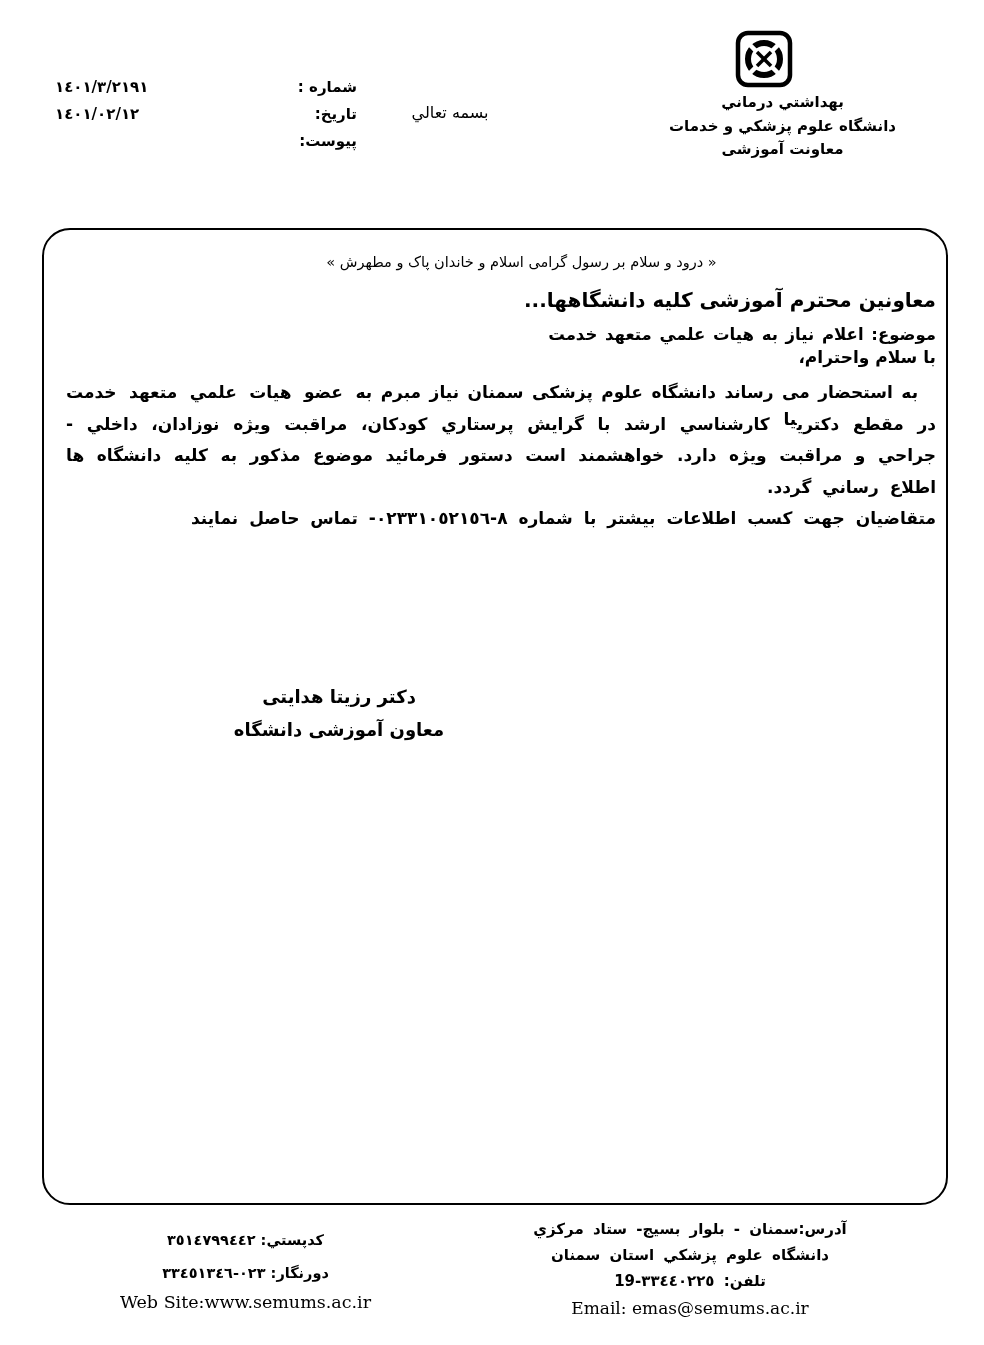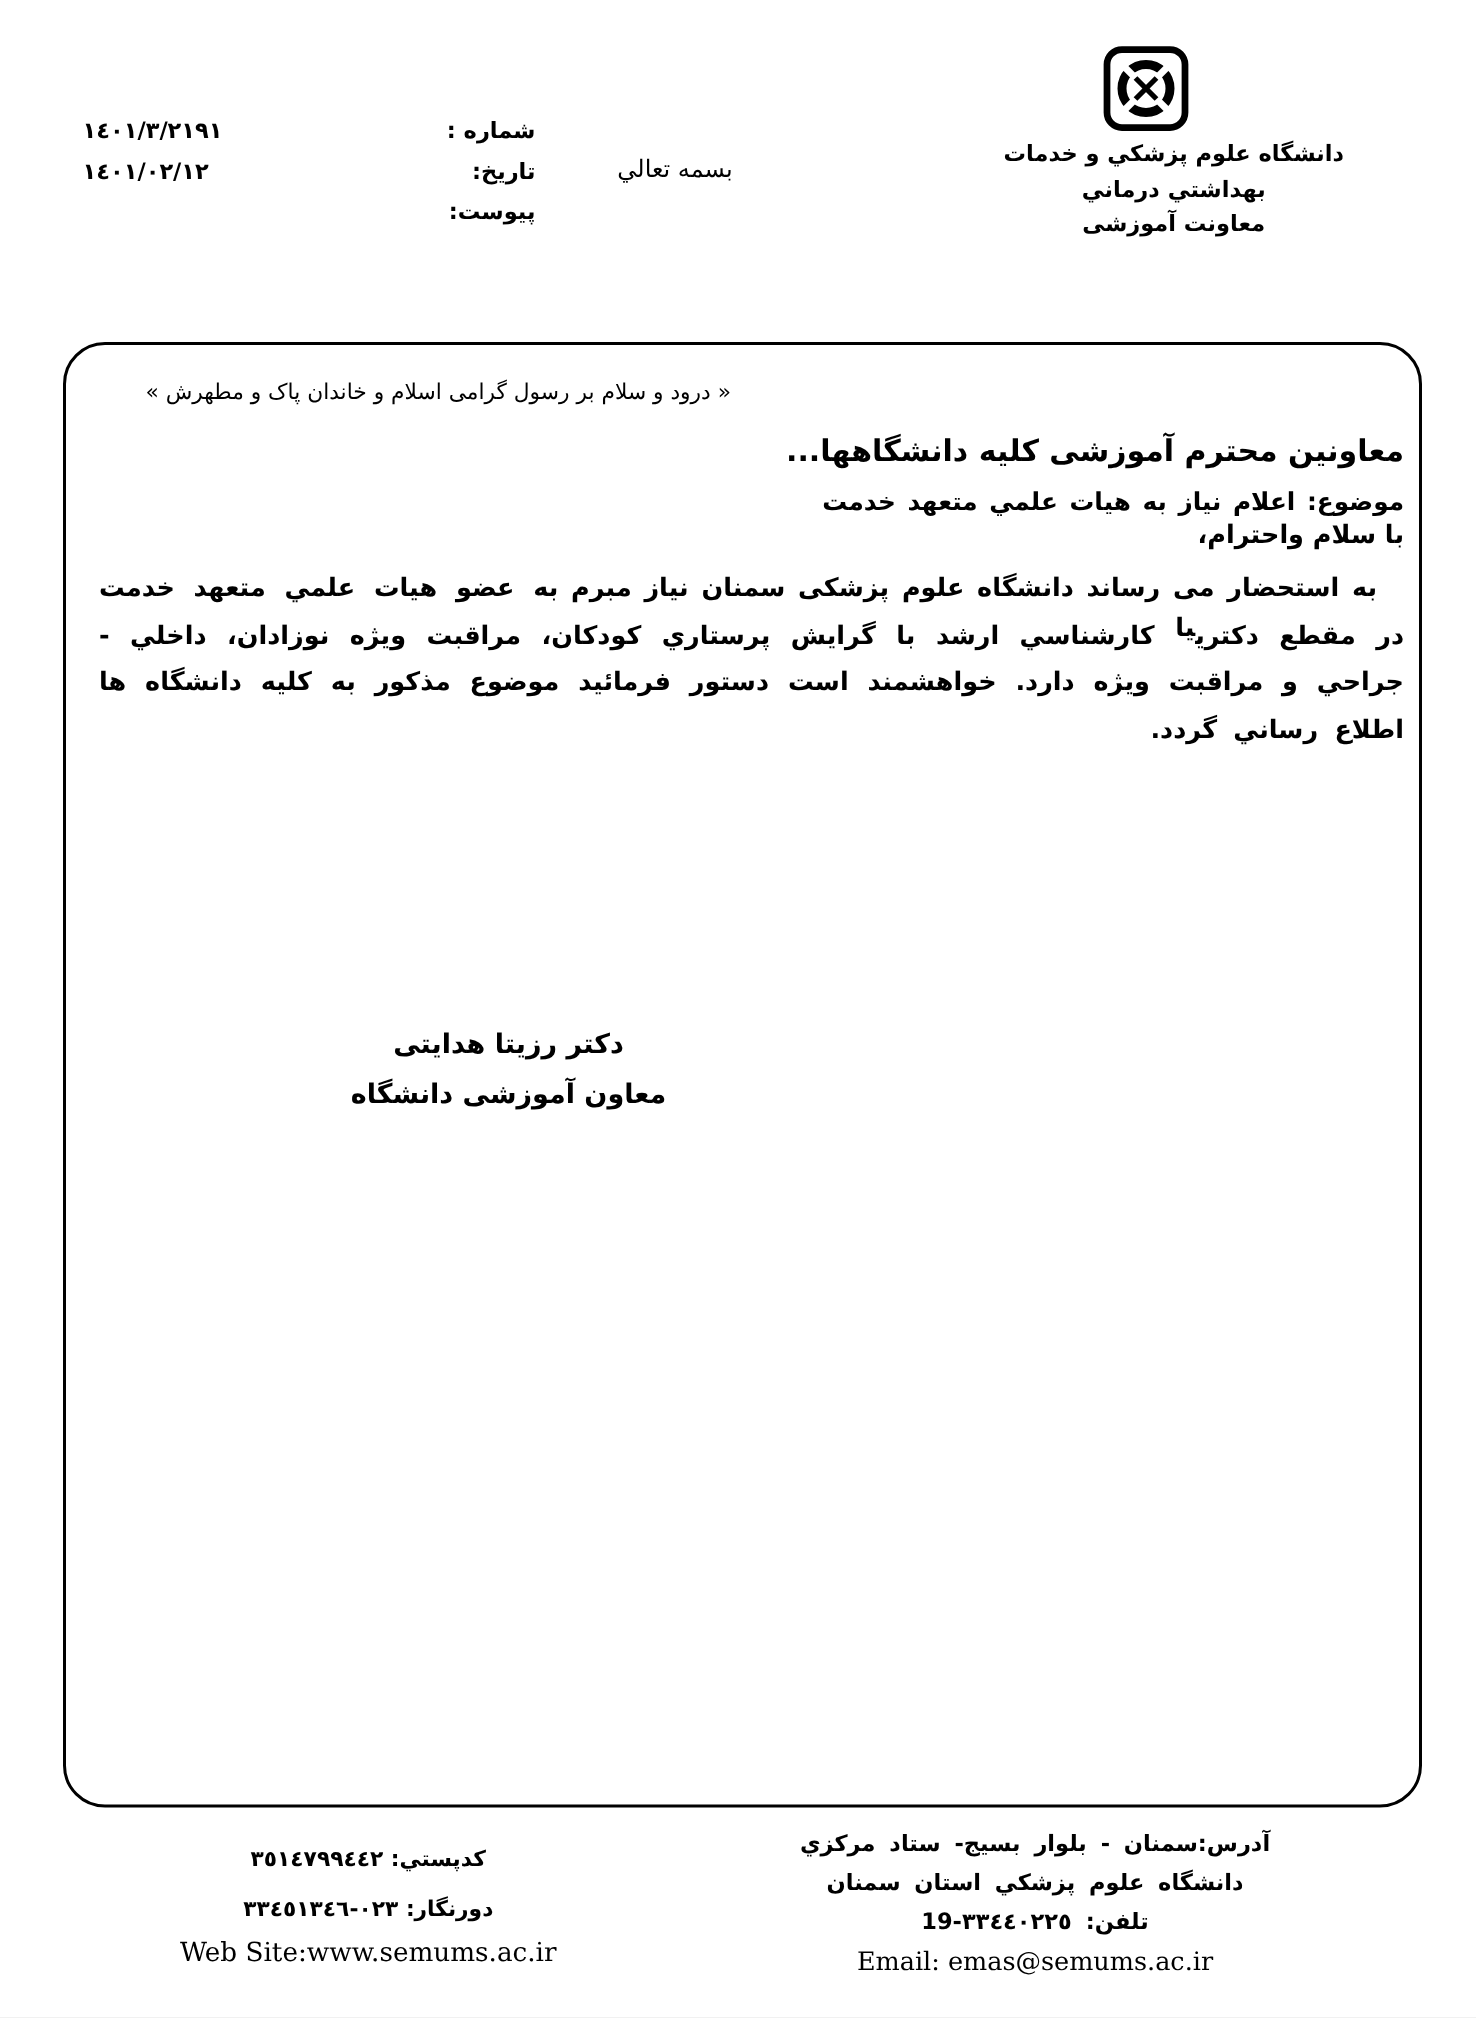--- a/index.html
+++ b/index.html
@@ -25,21 +25,21 @@
   }
   .ref-row{display:flex;justify-content:space-between;line-height:27px;}
   .ref-label{letter-spacing:2px;}
   .ref-value{letter-spacing:1px;}
   
   .frame{
     position:absolute;left:42px;top:228px;width:906px;height:977px;
     box-sizing:border-box;border:2.5px solid #000;border-radius:28px;
   }
   .quote{
-    margin:24px 0 0 0;padding-left:53px;direction:rtl;text-align:left;
+    margin:24px 0 0 0;padding-left:53px;direction:rtl;text-align:center;
     font-size:14.5px;letter-spacing:0.2px;
   }
   .addressee{
     margin:18px 10px 0 0;direction:rtl;text-align:right;
     font-size:20px;font-weight:bold;
   }
   .subject{
     margin:13px 10px 0 0;direction:rtl;text-align:right;
     font-size:16.5px;font-weight:bold;letter-spacing:1.5px;word-spacing:2px;
   }
@@ -90,22 +90,22 @@
       <rect x="3" y="3" width="52" height="52" rx="10" fill="#ffffff" stroke="#000000" stroke-width="4.5"></rect>
       <circle cx="29" cy="29" r="16" fill="none" stroke="#000000" stroke-width="6"></circle>
       <line x1="12" y1="12" x2="46" y2="46" stroke="#ffffff" stroke-width="4.5"></line>
       <line x1="46" y1="12" x2="12" y2="46" stroke="#ffffff" stroke-width="4.5"></line>
       <line x1="22" y1="22" x2="36" y2="36" stroke="#000000" stroke-width="3.5"></line>
       <line x1="36" y1="22" x2="22" y2="36" stroke="#000000" stroke-width="3.5"></line>
     </svg>
   </div>
 
   <div class="org-block">
+    <div>بهداشتي درماني</div>
     <div>دانشگاه علوم پزشكي و خدمات</div>
-    <div>بهداشتي درماني</div>
     <div>معاونت آموزشی</div>
   </div>
 
   <div class="besmele">بسمه تعالي</div>
 
   <div class="ref-block">
     <div class="ref-row">
       <span class="ref-label">شماره :</span>
       <span class="ref-value">١٤٠١/٣/٢١٩١</span>
     </div>
@@ -121,20 +121,21 @@
   <div class="frame">
     <div class="quote">« درود و سلام بر رسول گرامی اسلام و خاندان پاک و مطهرش »</div>
     <div class="addressee">معاونین محترم آموزشی کلیه دانشگاهها...</div>
     <div class="subject">موضوع: اعلام نياز به هيات علمي متعهد خدمت</div>
     <div class="greeting">با سلام واحترام،</div>
 
     <p class="par first"><strong class="intro">به استحضار می رساند دانشگاه علوم پزشکی سمنان نیاز مبرم به</strong>
       <span>عضو هيات علمي متعهد خدمت در مقطع دكتري</span><strong class="or-word">یا</strong>
       <span>كارشناسي ارشد با گرايش پرستاري كودكان، مراقبت ويژه نوزادان، داخلي - جراحي و مراقبت ويژه دارد. خواهشمند است دستور فرمائيد موضوع مذكور به كليه دانشگاه ها اطلاع رساني گردد.</span>
     </p>
+    <p class="par contact">متقاضيان جهت كسب اطلاعات بيشتر با شماره ٨-٠٢٣٣١٠٥٢١٥٦- تماس حاصل نمايند</p>
 
     <div class="sig">
       <div>دکتر رزیتا هدایتی</div>
       <div>معاون آموزشی دانشگاه</div>
     </div>
   </div>
 
   <div class="footer-right">
     <div>آدرس:سمنان - بلوار بسيج- ستاد مركزي</div>
     <div>دانشگاه علوم پزشكي استان سمنان</div>

